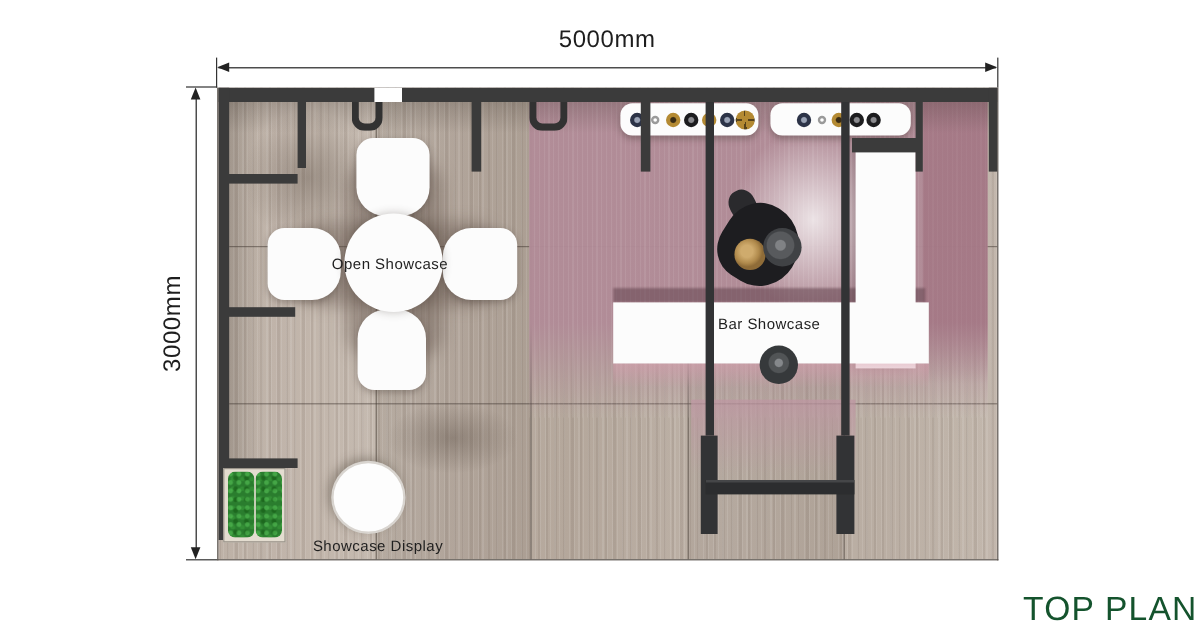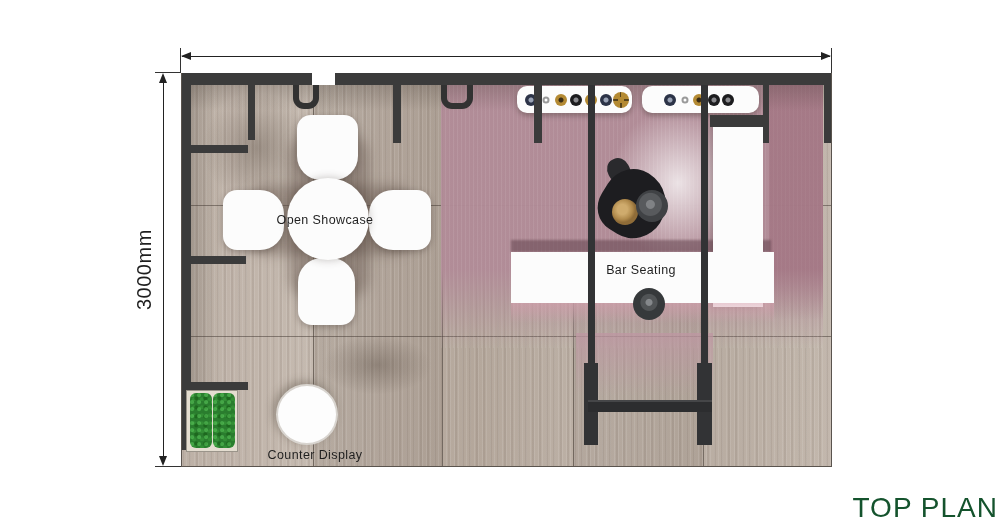--- a/index.html
+++ b/index.html
@@ -100,20 +100,21 @@
 
   
   .area-label{font-size:12.5px;letter-spacing:0.4px;color:#1f1f1f;text-align:center;white-space:nowrap;}
   #title{left:848px;top:492px;width:150px;font-size:28px;letter-spacing:1px;color:#14532d;text-align:right;}
 </style>
 </head>
 <body>
 
 <div id="stage">
 
+  <div class="abs dimtext" id="dim-h-label">5000mm</div>
   <div class="abs dimline" style="left:182px;top:56px;width:648px;height:1px;"></div>
   <div class="abs arrow left" style="left:181px;top:52px;"></div>
   <div class="abs arrow right" style="left:821px;top:52px;"></div>
   <div class="abs extline" style="left:180px;top:48px;width:1px;height:25px;"></div>
   <div class="abs extline" style="left:831px;top:48px;width:1px;height:25px;"></div>
 
   <div class="abs dimtext" id="dim-v-label">3000mm</div>
   <div class="abs dimline" style="left:163px;top:78px;width:1px;height:382px;"></div>
   <div class="abs arrow up" style="left:159px;top:73px;"></div>
   <div class="abs arrow down" style="left:159px;top:456px;"></div>
@@ -200,17 +201,17 @@
     <div class="abs person-part" id="person-tray" style="left:454px;top:117px;width:32px;height:32px;"></div>
 
     <div class="abs" id="planter-frame" style="left:4px;top:317px;width:52px;height:62px;">
       <div class="abs moss" style="left:3px;top:2px;width:22px;height:55px;"></div>
       <div class="abs moss" style="left:26px;top:2px;width:22px;height:55px;"></div>
     </div>
     <div class="abs" id="round-table" style="left:94px;top:311px;width:62px;height:61px;"></div>
   </div>
 
   <div class="abs area-label" style="left:265px;top:213px;width:120px;">Open Showcase</div>
-  <div class="abs area-label" style="left:581px;top:263px;width:120px;">Bar Seating</div>
-  <div class="abs area-label" style="left:245px;top:448px;width:140px;">Counter Display</div>
+  <div class="abs area-label" style="left:581px;top:263px;width:120px;">Bar Showcase</div>
+  <div class="abs area-label" style="left:245px;top:448px;width:140px;">Showcase Display</div>
 
   <div class="abs" id="title">TOP PLAN</div>
 </div>
 
 </body></html>

